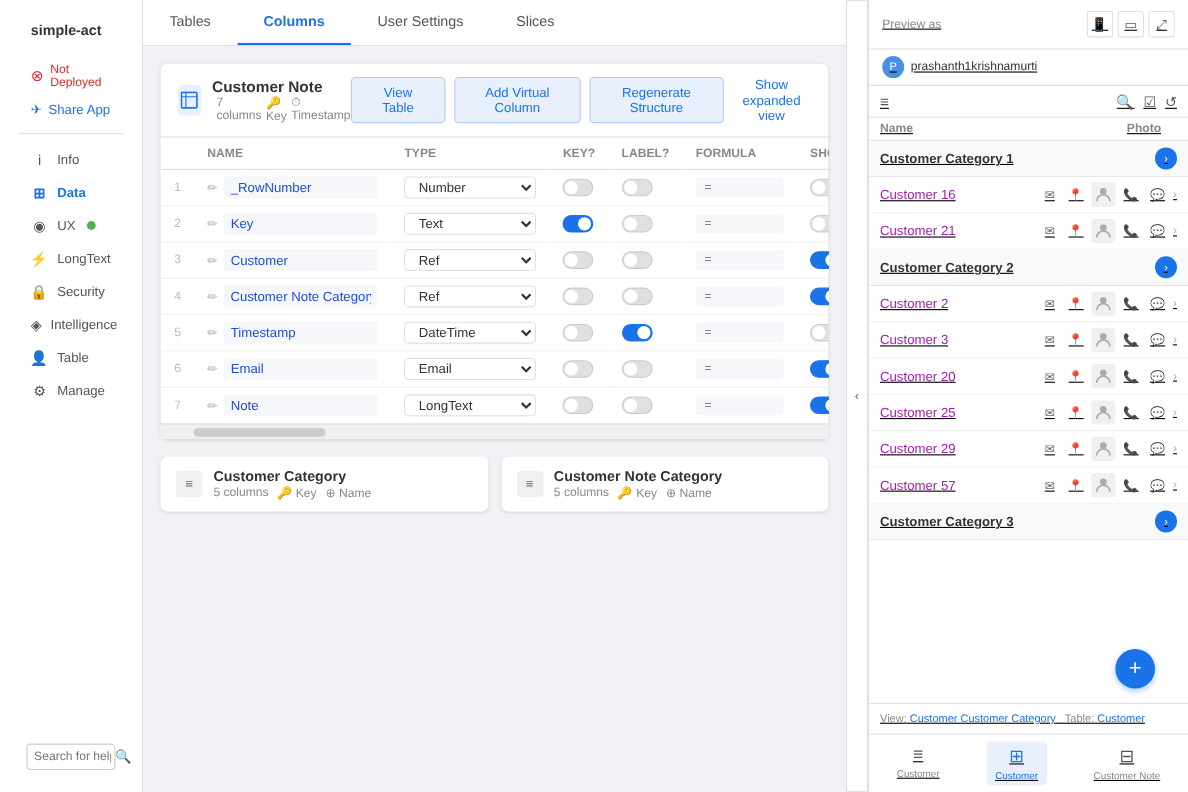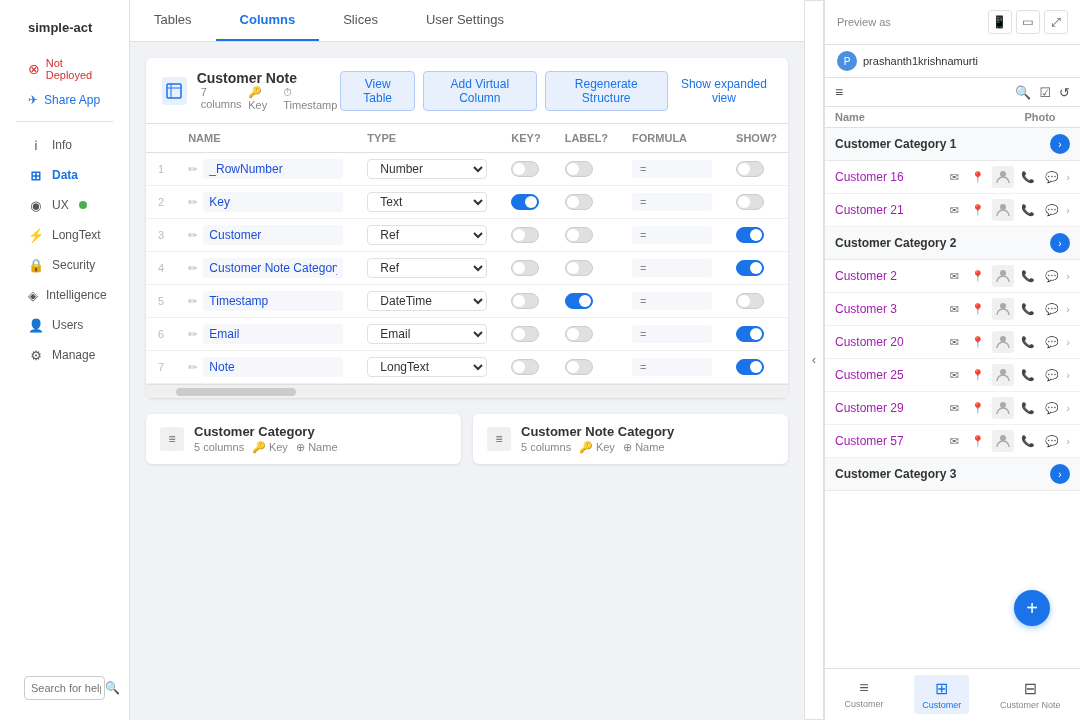--- a/index.html
+++ b/index.html
@@ -29,21 +29,21 @@
     
     .content { flex: 1; padding: 16px; overflow: auto; background: #f0f2f5; }
 
     
     .table-card { background: #fff; border-radius: 6px; box-shadow: 0 1px 3px rgba(0,0,0,0.1); margin-bottom: 16px; }
     .table-card-header { display: flex; align-items: center; padding: 12px 16px; border-bottom: 1px solid #e0e0e0; }
     .table-card-header .table-icon { width: 28px; height: 28px; background: #e8f0fe; border-radius: 4px; display: flex; align-items: center; justify-content: center; margin-right: 10px; color: #1a73e8; font-size: 14px; }
     .table-card-header .table-title { font-size: 14px; font-weight: 600; color: #333; }
     .table-card-header .table-meta { font-size: 11px; color: #888; margin-left: 4px; display: flex; gap: 4px; }
     .table-card-header .actions { margin-left: auto; display: flex; gap: 8px; }
-    .btn { padding: 5px 12px; border-radius: 4px; font-size: 12px; cursor: pointer; border: 1px solid #ccc; background: #fff; color: #333; }
+    .btn { padding: 5px 24px; border-radius: 4px; font-size: 12px; cursor: pointer; border: 1px solid #ccc; background: #fff; color: #333; }
     .btn-primary { background: #e8f0fe; color: #1a73e8; border-color: #b3ccf5; }
     .btn-link { background: none; border: none; color: #1a73e8; font-size: 12px; cursor: pointer; }
 
     
     .columns-table { width: 100%; border-collapse: collapse; }
     .columns-table th { padding: 8px 12px; text-align: left; font-size: 11px; font-weight: 600; color: #888; border-bottom: 1px solid #e0e0e0; }
     .columns-table td { padding: 6px 12px; border-bottom: 1px solid #f0f0f0; vertical-align: middle; }
     .row-num { color: #bbb; font-size: 11px; width: 20px; }
     .col-name { font-size: 12px; color: #333; display: flex; align-items: center; gap: 6px; }
     .col-name input { border: none; outline: none; font-size: 12px; color: #1d4ed8; background: #f5f7fa; padding: 3px 6px; border-radius: 3px; width: 140px; }
@@ -61,21 +61,21 @@
     .scroll-thumb { height: 8px; background: #ccc; border-radius: 4px; width: 120px; position: absolute; top: 3px; left: 30px; }
 
     
     .related-tables { display: flex; gap: 12px; }
     .related-card { background: #fff; border-radius: 6px; box-shadow: 0 1px 3px rgba(0,0,0,0.1); padding: 10px 14px; flex: 1; display: flex; align-items: center; gap: 10px; }
     .related-card .rel-icon { width: 24px; height: 24px; background: #f0f0f0; border-radius: 3px; display: flex; align-items: center; justify-content: center; color: #666; font-size: 12px; }
     .related-card .rel-title { font-size: 13px; font-weight: 600; color: #333; }
     .related-card .rel-meta { font-size: 11px; color: #888; display: flex; gap: 8px; margin-top: 2px; }
 
     
-    .preview-panel { width: 256px; background: #fff; border-left: 1px solid #e0e0e0; display: flex; flex-direction: column; }
+    .preview-panel { width: 291px; background: #fff; border-left: 1px solid #e0e0e0; display: flex; flex-direction: column; text-decoration: underline; }
     .preview-header { padding: 10px 12px; border-bottom: 1px solid #e0e0e0; display: flex; align-items: center; justify-content: space-between; }
     .preview-title { font-size: 11px; color: #888; }
     .preview-user { display: flex; align-items: center; gap: 6px; padding: 6px 12px; border-bottom: 1px solid #e0e0e0; }
     .preview-user .avatar { width: 20px; height: 20px; background: #4a90e2; border-radius: 50%; display: flex; align-items: center; justify-content: center; color: #fff; font-size: 10px; }
     .preview-user-name { font-size: 11px; color: #333; flex: 1; overflow: hidden; text-overflow: ellipsis; white-space: nowrap; }
     .preview-controls { display: flex; gap: 4px; }
     .preview-controls .ctrl-btn { width: 24px; height: 24px; border: 1px solid #e0e0e0; border-radius: 3px; display: flex; align-items: center; justify-content: center; cursor: pointer; color: #555; font-size: 12px; }
     .preview-toolbar { display: flex; align-items: center; justify-content: space-between; padding: 6px 10px; border-bottom: 1px solid #e0e0e0; }
     .preview-toolbar .menu-icon { color: #555; font-size: 14px; cursor: pointer; }
     .preview-toolbar .right-icons { display: flex; gap: 8px; }
@@ -147,40 +147,40 @@
   <div class="sidebar-item">
     <span class="icon">🔒</span>
     <span>Security</span>
   </div>
   <div class="sidebar-item">
     <span class="icon">◈</span>
     <span>Intelligence</span>
   </div>
   <div class="sidebar-item">
     <span class="icon">👤</span>
-    <span>Users</span>
+    <span>Table</span>
   </div>
   <div class="sidebar-item">
     <span class="icon">⚙</span>
     <span>Manage</span>
   </div>
   <div style="flex:1"></div>
   <div class="sidebar-search">
     <input type="text" placeholder="Search for help" style="">
     <span style="color:#888;">🔍</span>
   </div>
 </div>
 
 <div class="main">
 
   <div class="top-nav">
     <div class="nav-tab">Tables</div>
     <div class="nav-tab active">Columns</div>
+    <div class="nav-tab">User Settings</div>
     <div class="nav-tab">Slices</div>
-    <div class="nav-tab">User Settings</div>
   </div>
 
   <div class="content">
 
     <div class="table-card">
       <div class="table-card-header">
         <div class="table-icon">
           <svg width="16" height="16" viewBox="0 0 16 16" fill="none">
               <rect x="1" y="1" width="14" height="14" rx="1" stroke="#1a73e8" stroke-width="1.5"></rect>
               <line x1="1" y1="5" x2="15" y2="5" stroke="#1a73e8" stroke-width="1"></line>
@@ -606,20 +606,27 @@
       </div>
       </div>
       <div>
         <div class="category-row">
       <span class="category-name">Customer Category 3</span>
       <div class="category-chevron">›</div>
     </div>
       </div>
     </div>
 
+  <div class="preview-footer">
+    <span>View:</span>
+    <a href="#">Customer Customer Category</a>
+    &nbsp;
+    <span>Table:</span>
+    <a href="#">Customer</a>
+  </div>
 
   <div class="preview-bottom-nav">
     <div class="bottom-nav-item">
       <span class="nav-icon">≡</span>
       <span>Customer</span>
     </div>
     <div class="bottom-nav-item active">
       <span class="nav-icon">⊞</span>
       <span>Customer</span>
     </div>

